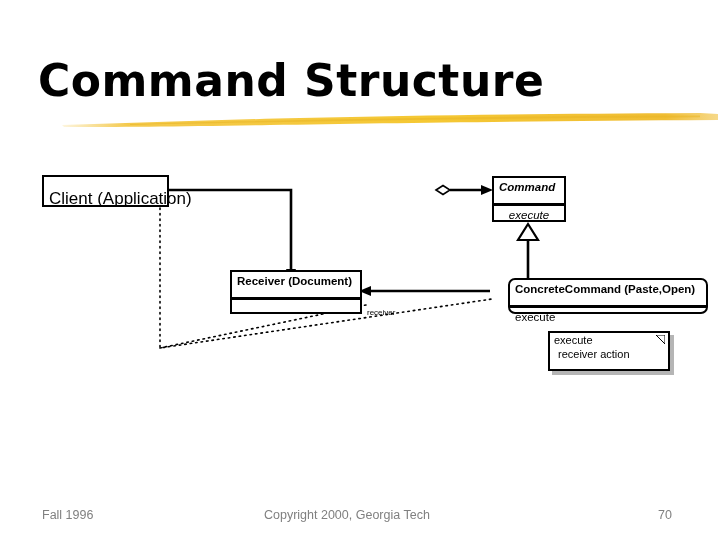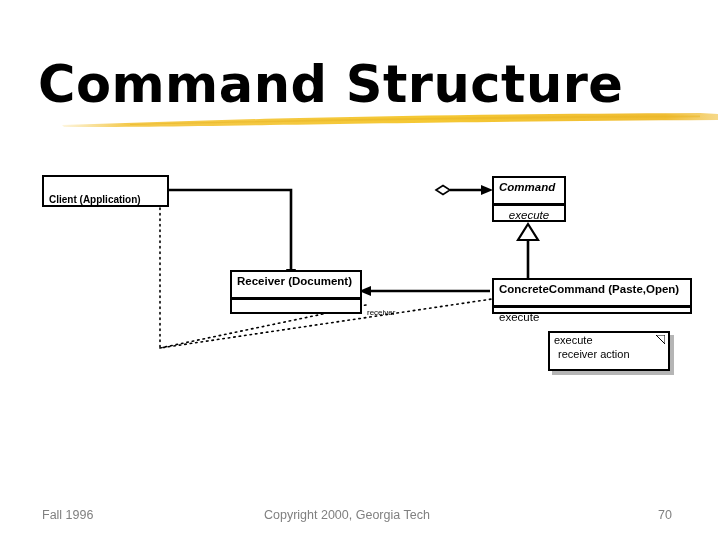--- a/index.html
+++ b/index.html
@@ -13,21 +13,21 @@
     overflow: hidden;
     font-family: "Liberation Sans", sans-serif;
   }
 
   
   #title {
     position: absolute;
     left: 38px; top: 55px;
     font-family: "DejaVu Sans", sans-serif;
     font-weight: bold;
-    font-size: 51px;
+    font-size: 44px;
     letter-spacing: 0.5px;
     color: #000000;
     white-space: nowrap;
   }
   #brush {
     position: absolute;
     left: 60px; top: 112px;
     width: 660px; height: 16px;
   }
 
@@ -64,22 +64,22 @@
   
   .plainbox {
     position: absolute;
     background: #ffffff;
     border: 2px solid #000000;
     box-sizing: border-box;
     display: flex;
     align-items: center;
   }
   .plainbox .lbl {
-    font-size: 10px;
-    font-weight: bold;
+    font-size: 17px;
+    font-weight: normal;
     padding-left: 5px;
     white-space: nowrap;
     color: #000000;
     margin-top: 16px;
   }
 
   
   #wires {
     position: absolute;
     left: 0; top: 0;
@@ -181,21 +181,21 @@
     <div class="umlhead italic-head">Command</div>
     <div class="umlsep"></div>
     <div class="umlattr italic-attr">execute</div>
   </div>
 
   <div class="umlbox" style="left:230px; top:270px; width:132px; height:44px;">
     <div class="umlhead">Receiver (Document)</div>
     <div class="umlsep"></div>
   </div>
 
-  <div class="umlbox" style="left:492px; top:278px; width:200px; height:36px;">
+  <div class="umlbox" style="left:508px; top:278px; width:200px; height:36px;border-radius:7px;">
     <div class="umlhead">ConcreteCommand (Paste,Open)</div>
     <div class="umlsep"></div>
     <div class="umlattr">execute</div>
   </div>
 
   <div class="edgelabel" style="left:367px; top:308px;">receiver</div>
 
   <div id="note">
     <div class="nline">execute</div>
     <div class="nline indent">receiver action</div>

